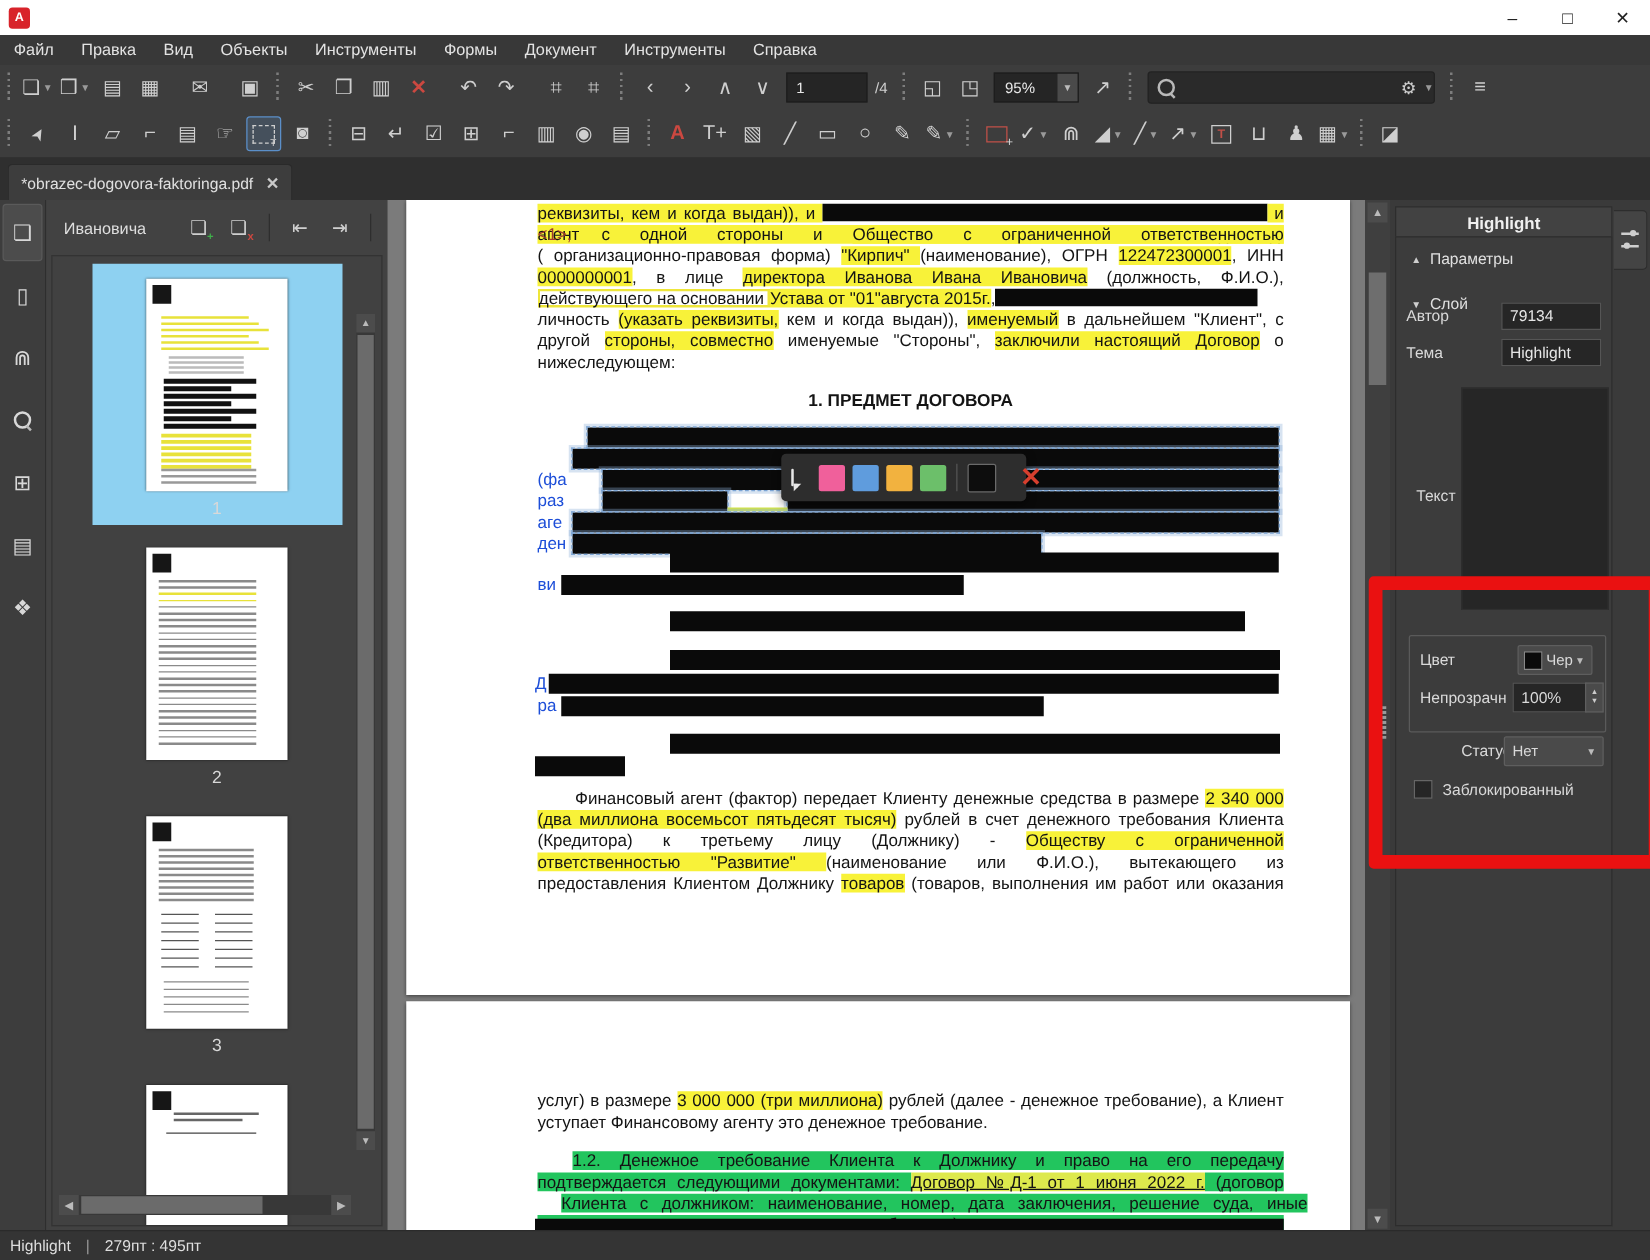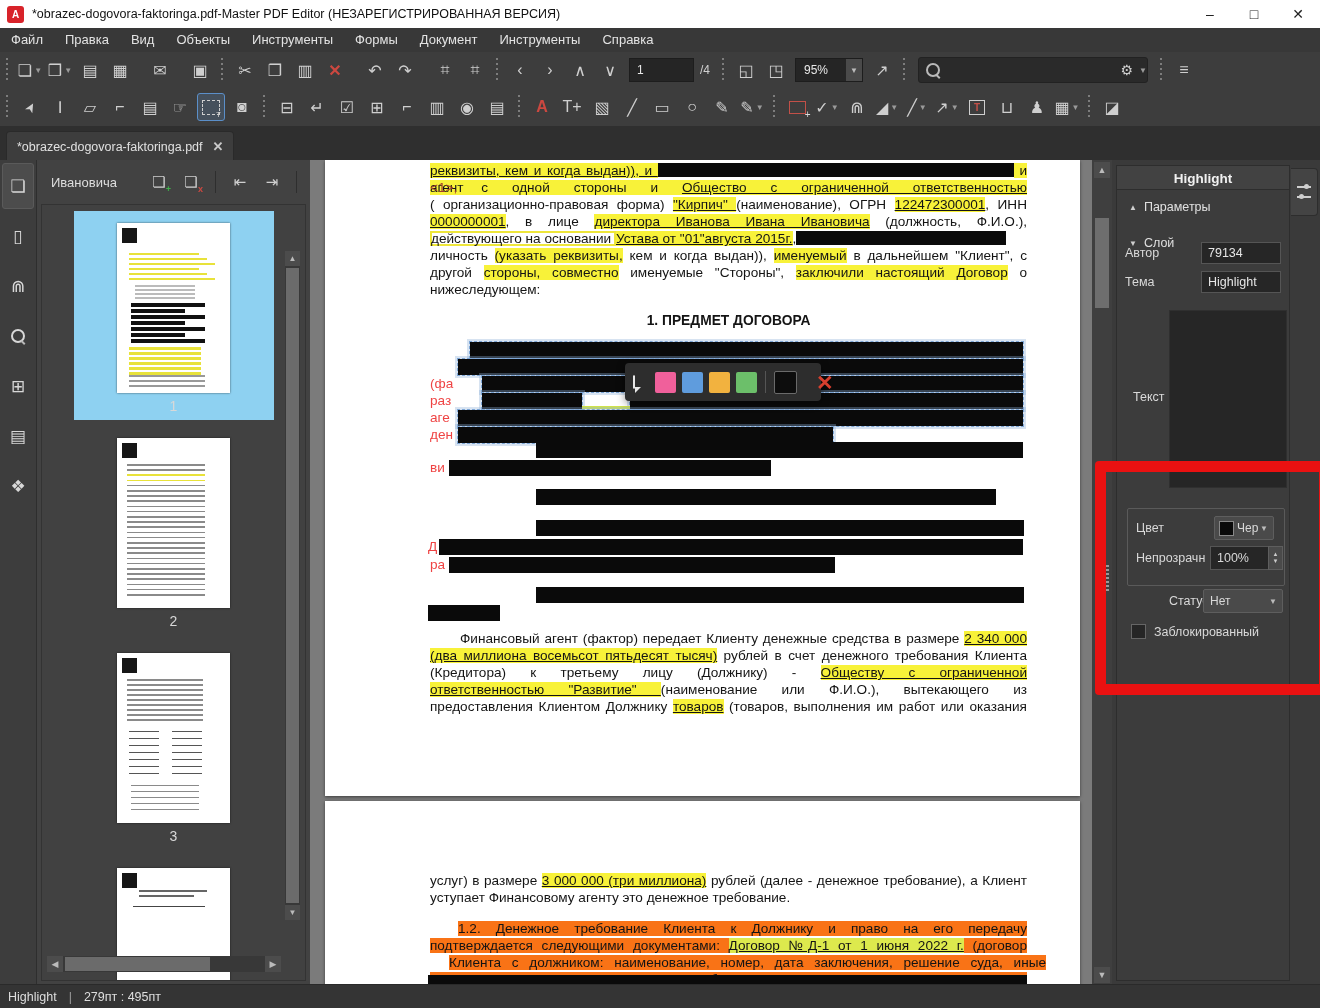--- a/index.html
+++ b/index.html
@@ -87,28 +87,28 @@
   .docarea{position:absolute;left:310px;top:160px;bottom:23px;width:782px;background:#7b7b7b;overflow:hidden;}
   .page{position:absolute;left:15px;width:755px;background:#ffffff;box-shadow:0 1px 3px rgba(0,0,0,.5);}
   #page1{top:0;height:636px;}
   #page2{top:641px;height:190px;}
   .textlayer{position:absolute;left:105px;top:0;width:597px;height:100%;}
   .dline{position:absolute;font-size:13.6px;line-height:17px;color:#141414;white-space:nowrap;width:597px;}
   .dline.just{white-space:normal;text-align:justify;text-align-last:justify;}
   .dline.center{text-align:center;text-align-last:center;width:597px;font-weight:bold;font-size:13.8px;}
   .seg-p{}
   .seg-hl{background:#f8f239;}
-  .seg-hlu{background:#f8f239;text-decoration:underline;}
+  .seg-hlu{background:#f8f239;}
   .seg-box{box-shadow:0 0 0 2px #eee63a inset;padding:0 1px;}
   .seg-link{color:#a03a2e;}
-  .seg-sel{background:#f97316;}
+  .seg-sel{background:#22c55e;}
   .seg-selhl{background:#dde94d;text-decoration:underline;}
   .inbar{display:inline-block;height:14px;background:#0a0a0a;vertical-align:-2px;}
   .rbar{position:absolute;background:#0a0a0a;height:16px;}
-  .rlabel{position:absolute;font-size:13.6px;color:#ef4444;}
+  .rlabel{position:absolute;font-size:13.6px;color:#1d4ed8;}
   .selblock .rbar{outline:1px dashed #7da6d6;box-shadow:0 0 0 3px rgba(140,175,215,.35);}
   .ylgap{position:absolute;height:3px;background:#cfe24a;}
   
   .minitb{position:absolute;left:300px;top:203px;width:180px;height:38px;background:#2d2d2d;border-radius:4px;
           box-shadow:0 2px 8px rgba(0,0,0,.45);display:flex;align-items:center;z-index:12;padding:0 8px;}
   .commenticon{width:17px;height:12px;border:1.7px solid #e8e8e8;border-radius:1px;position:relative;margin-right:7px;}
   .commenticon::after{content:"";position:absolute;left:1px;bottom:-5px;border:3px solid transparent;border-top-color:#e8e8e8;border-left-color:#e8e8e8;}
   .mtsep{width:1px;height:22px;background:#555;margin:0 5px;}
   .swatch{width:21px;height:21px;border-radius:2px;margin:0 3px;}
   .swatch.black{border:1px solid #6a6a6a;}
@@ -157,21 +157,20 @@
   .statusbar{position:absolute;left:0;right:0;bottom:0;height:23px;background:#343434;border-top:1px solid #2a2a2a;
              display:flex;align-items:center;color:#dedede;font-size:12.5px;}
   .statusbar .sep{color:#9a9a9a;margin:0 12px;}
   .statusbar .tool{margin-left:8px;}
 </style>
 </head>
 <body>
 
 <div class="titlebar">
   <div class="applogo">A</div>
-  <span>*obrazec-dogovora-faktoringa.pdf-Master PDF Editor (НЕЗАРЕГИСТРИРОВАННАЯ ВЕРСИЯ)</span>
   <div class="wbtns">
     <div class="wbtn">–</div>
     <div class="wbtn">□</div>
     <div class="wbtn">✕</div>
   </div>
 </div>
 
 <div class="menubar">
     <span class="menu-item">Файл</span>
     <span class="menu-item">Правка</span>

